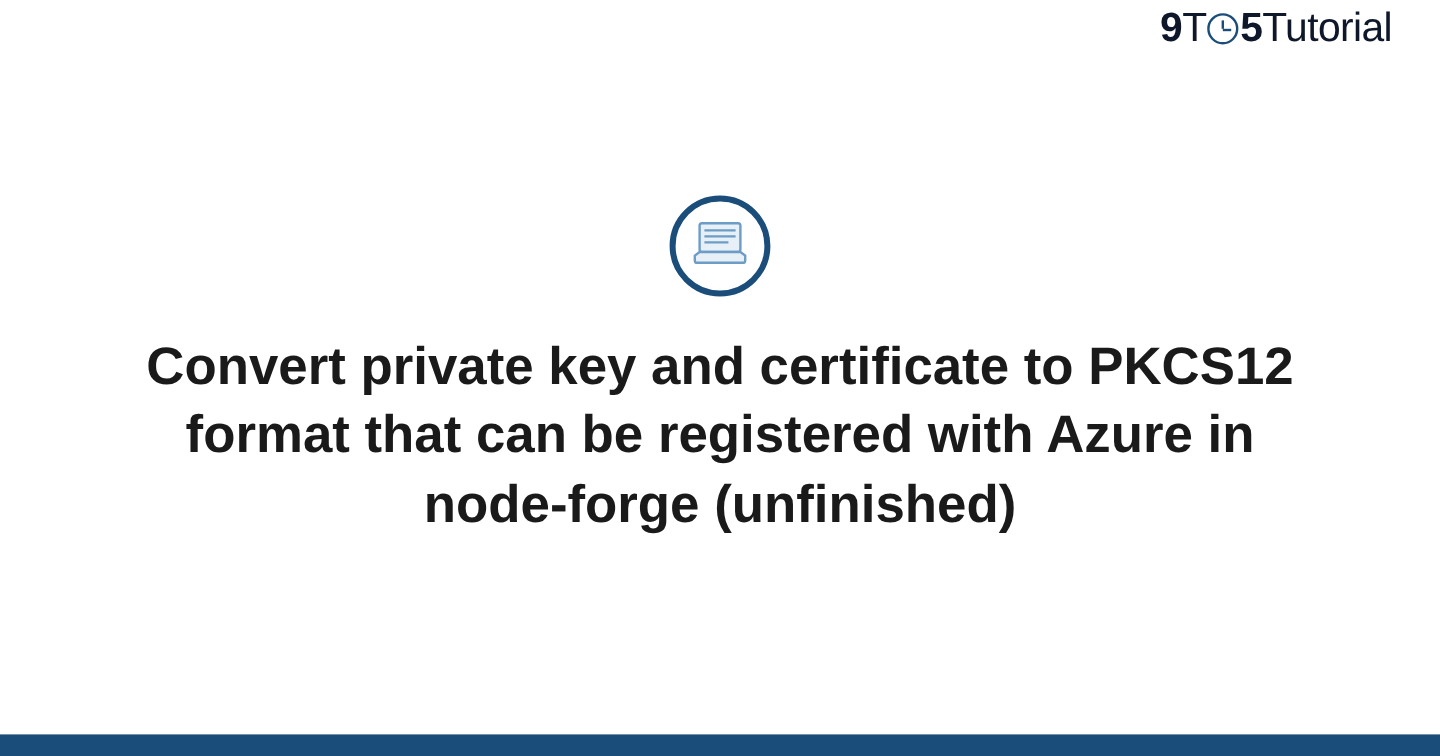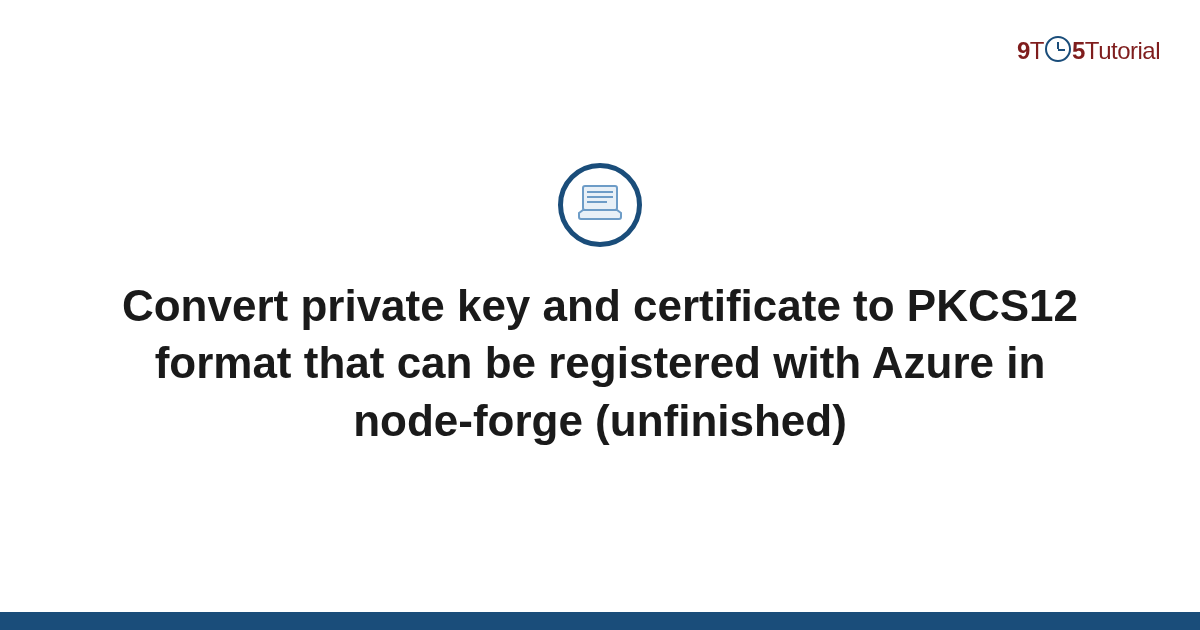--- a/index.html
+++ b/index.html
@@ -10,25 +10,25 @@
     body {
       width: 1200px;
       height: 630px;
       font-family: -apple-system, BlinkMacSystemFont, "Segoe UI", Helvetica, Arial, sans-serif;
       background: #ffffff;
       position: relative;
       overflow: hidden;
     }
     .logo {
       position: absolute;
-      top: 36px;
+      top: 4px;
       right: 40px;
-      font-size: 24px;
+      font-size: 34px;
       font-weight: 500;
-      color: #7f1d1d;
+      color: #0f172a;
       letter-spacing: -0.5px;
     }
     .logo .nine {
       font-weight: 600;
     }
     .logo .clock {
       display: inline-flex;
       align-items: center;
       justify-content: center;
       width: 26px;

